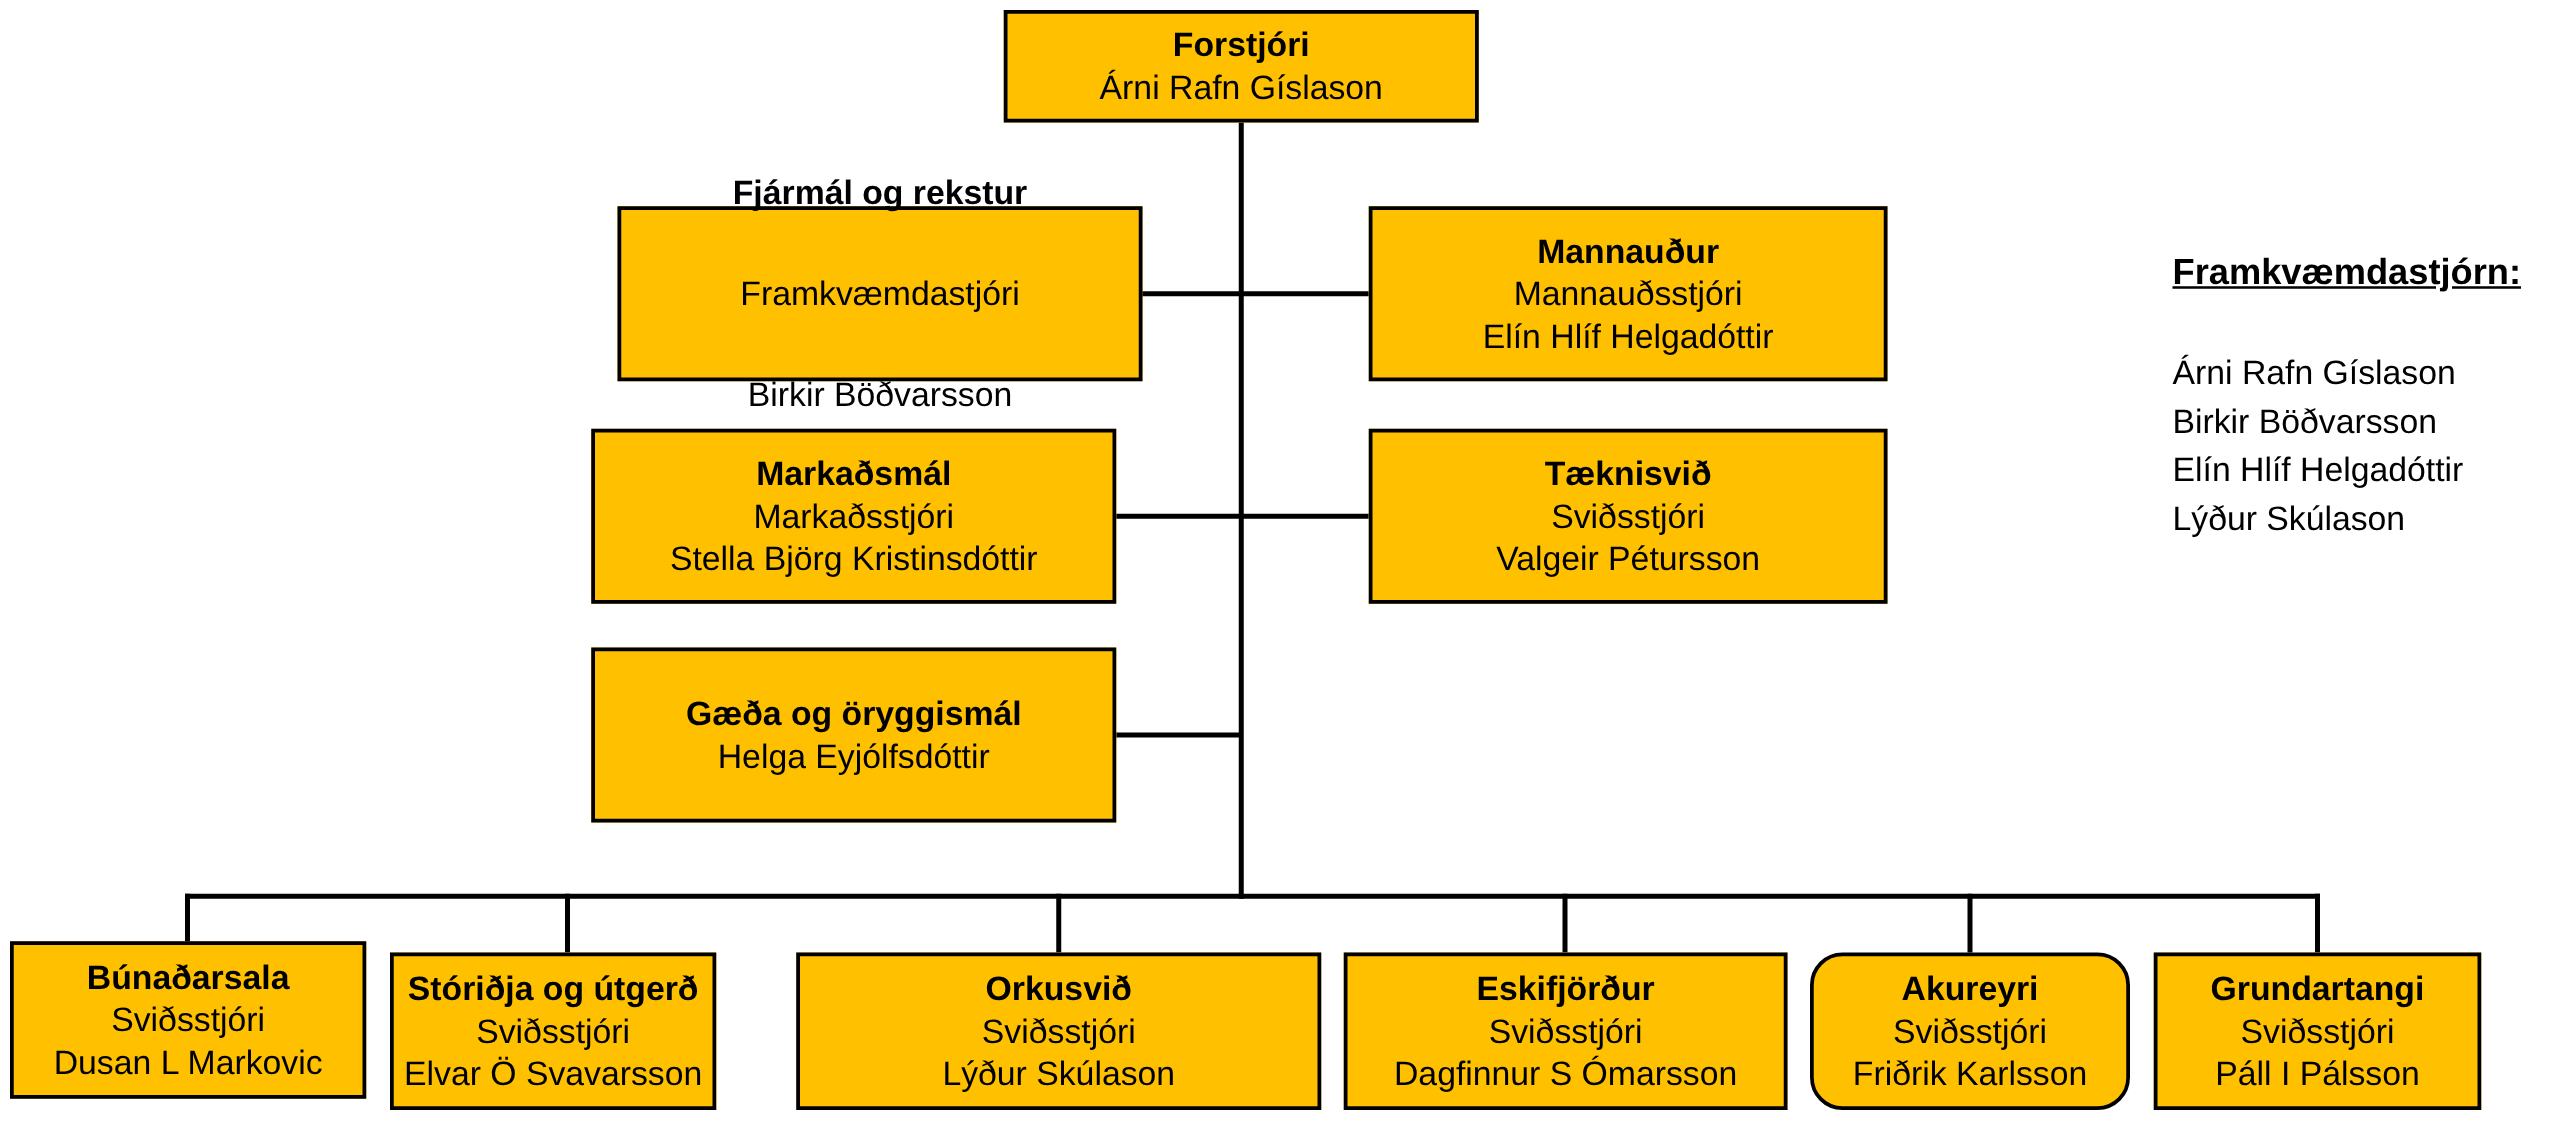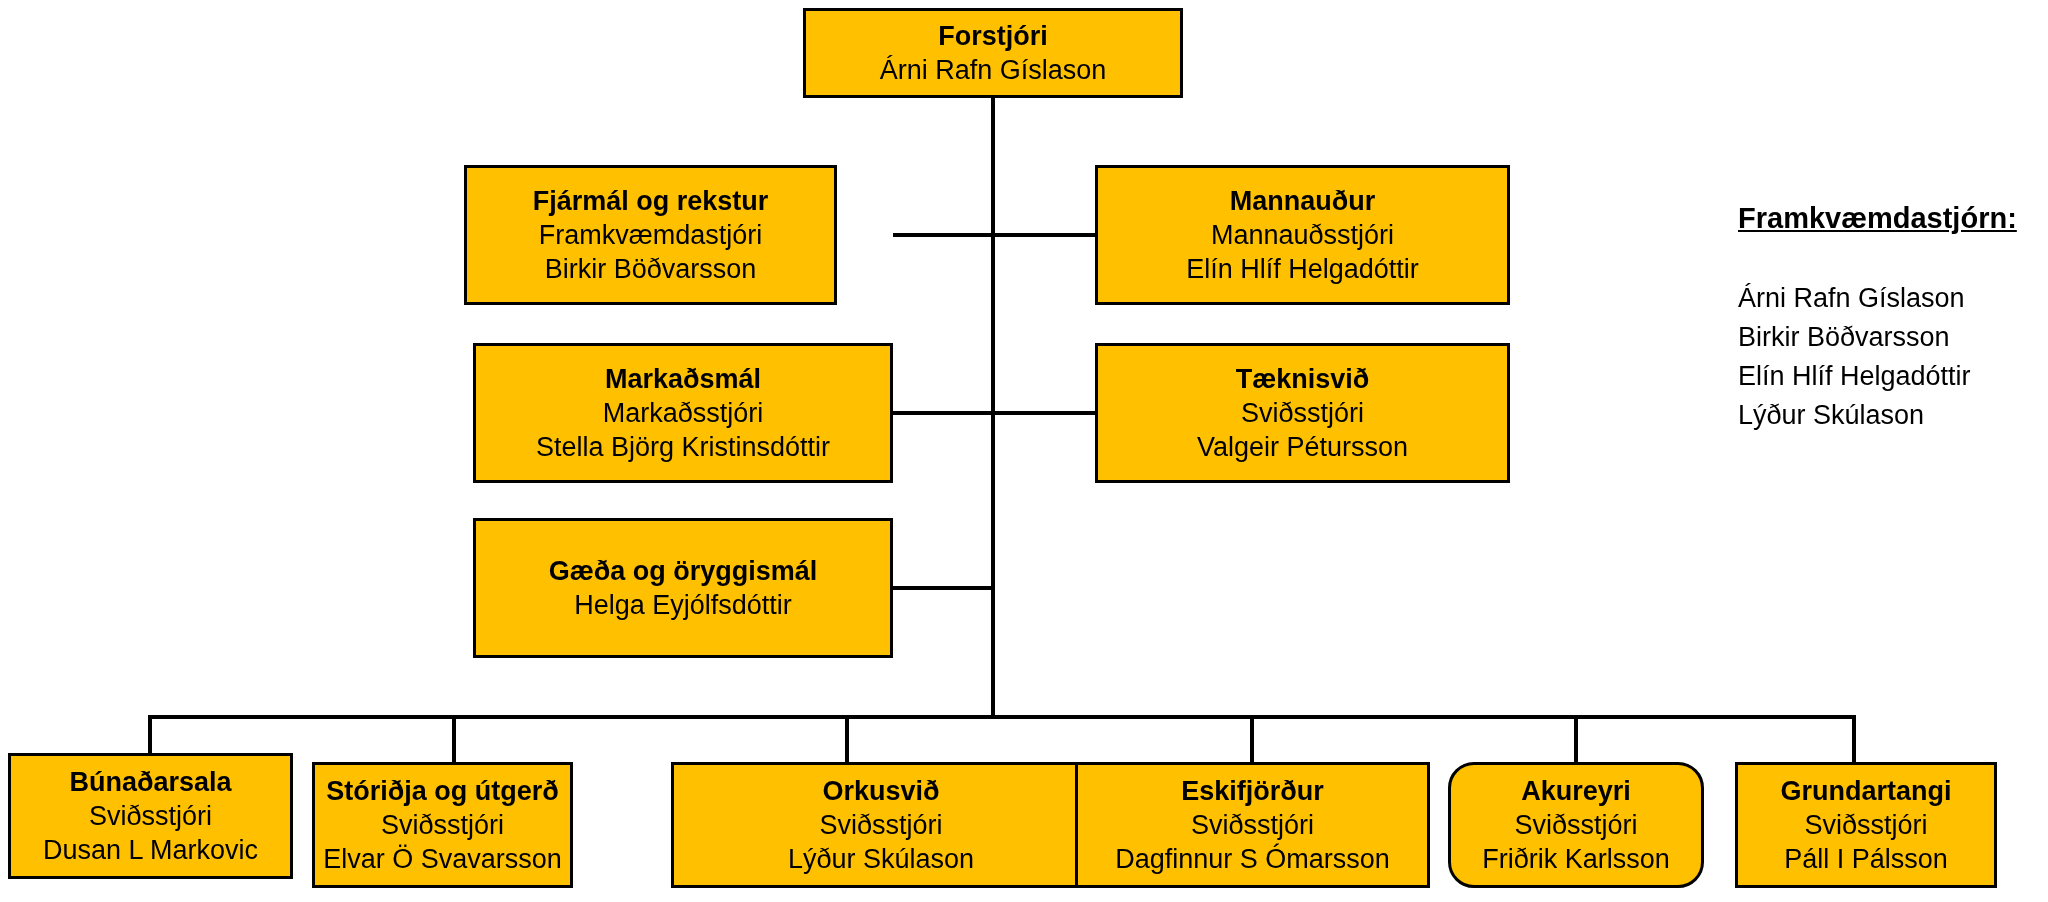--- a/index.html
+++ b/index.html
@@ -28,32 +28,32 @@
     align-items: center;
     text-align: center;
     font-size: 27px;
     line-height: 34px;
     padding: 16px 6px;
   }
   .node .title { font-weight: 700; }
   
   .n-root   { left: 803px;  top: 8px;   width: 380px; height: 90px; }
   
-  .n-ml1    { left: 464px;  top: 165px; width: 373px; height: 140px; }
+  .n-ml1    { left: 494px;  top: 165px; width: 420px; height: 140px; gap: 47px; }
   .n-ml2    { left: 473px;  top: 343px; width: 420px; height: 140px; }
   .n-ml3    { left: 473px;  top: 518px; width: 420px; height: 140px; }
   .n-mr1    { left: 1095px; top: 165px; width: 415px; height: 140px; }
   .n-mr2    { left: 1095px; top: 343px; width: 415px; height: 140px; }
   
   .n-b1 { left: 8px;    top: 753px; width: 285px; height: 126px; }
   .n-b2 { left: 312px;  top: 762px; width: 261px; height: 126px; }
-  .n-b3 { left: 671px;  top: 762px; width: 420px; height: 126px; }
+  .n-b3 { left: 637px;  top: 762px; width: 420px; height: 126px; }
   .n-b4 { left: 1075px; top: 762px; width: 355px; height: 126px; }
   .n-b5 { left: 1448px; top: 762px; width: 256px; height: 126px; border-radius: 26px; }
-  .n-b6 { left: 1723px; top: 762px; width: 262px; height: 126px; margin-left: 12px; }
+  .n-b6 { left: 1723px; top: 762px; width: 262px; height: 126px; }
   
   .line { position: absolute; background: #000000; }
   .trunk      { left: 991px; top: 98px;  width: 4px;    height: 621px; }
   .h-row1     { left: 893px; top: 233px; width: 202px;  height: 4px; }
   .h-row2     { left: 893px; top: 411px; width: 202px;  height: 4px; }
   .h-row3     { left: 893px; top: 586px; width: 100px;  height: 4px; }
   .h-bottom   { left: 148px; top: 715px; width: 1708px; height: 4px; }
   .stub       { top: 715px;  width: 4px; height: 47px; }
   .stub-1 { left: 148px; }
   .stub-2 { left: 452px; }

